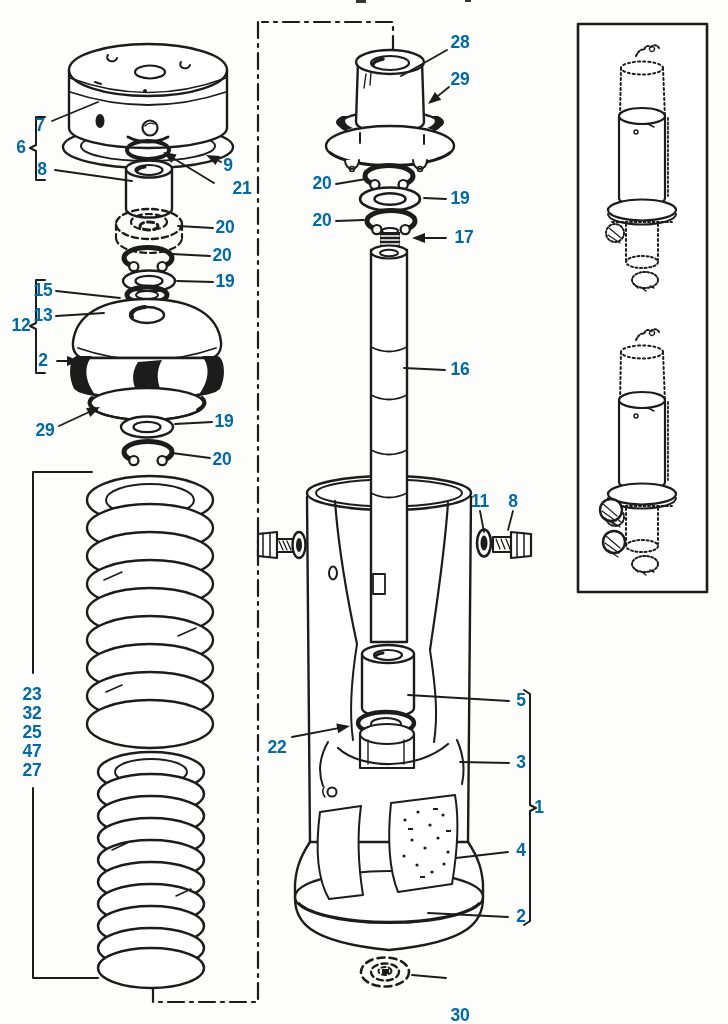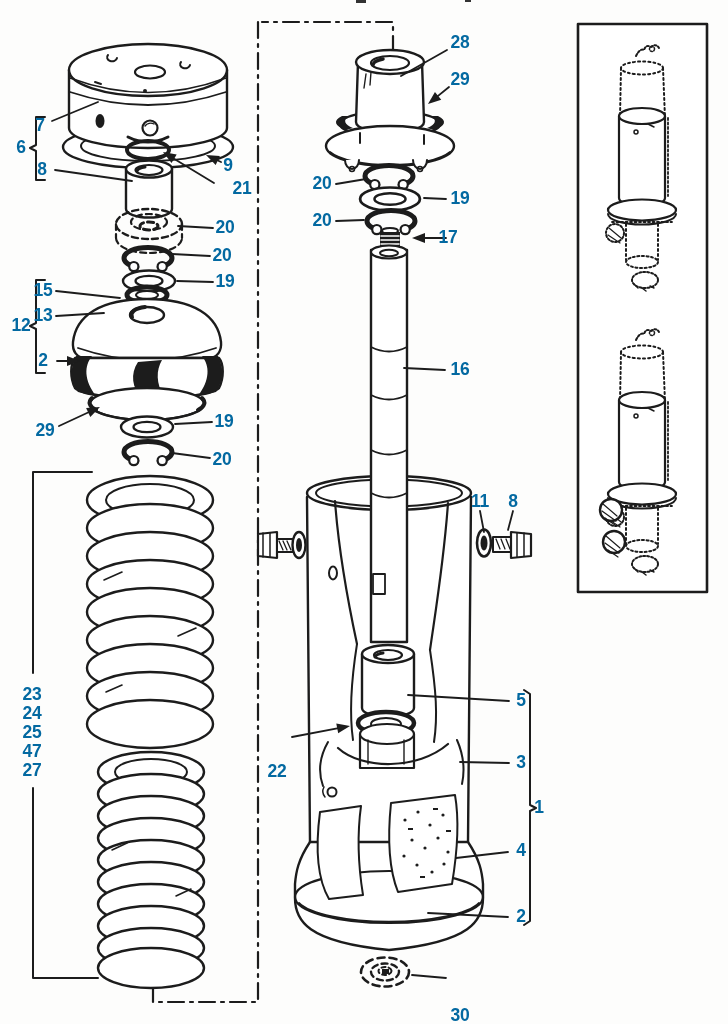--- a/index.html
+++ b/index.html
@@ -347,34 +347,34 @@
       <div class="callout" style="left: 222px; top: 256px;">20</div>
       <div class="callout" style="left: 225px; top: 282px;">19</div>
       <div class="callout" style="left: 43px; top: 291px;">15</div>
       <div class="callout" style="left: 43px; top: 316px;">13</div>
       <div class="callout" style="left: 21px; top: 326px;">12</div>
       <div class="callout" style="left: 43px; top: 361px;">2</div>
       <div class="callout" style="left: 45px; top: 431px;">29</div>
       <div class="callout" style="left: 224px; top: 422px;">19</div>
       <div class="callout" style="left: 222px; top: 460px;">20</div>
       <div class="callout" style="left: 32px; top: 695px;">23</div>
-      <div class="callout" style="left: 32px; top: 714px;">24</div>
+      <div class="callout" style="left: 32px; top: 714px;">32</div>
       <div class="callout" style="left: 32px; top: 733px;">25</div>
       <div class="callout" style="left: 32px; top: 752px;">47</div>
       <div class="callout" style="left: 32px; top: 771px;">27</div>
       <div class="callout" style="left: 460px; top: 43px;">28</div>
       <div class="callout" style="left: 460px; top: 80px;">29</div>
       <div class="callout" style="left: 322px; top: 184px;">20</div>
       <div class="callout" style="left: 460px; top: 199px;">19</div>
       <div class="callout" style="left: 322px; top: 221px;">20</div>
-      <div class="callout" style="left: 448px; top: 238px;">17</div>
+      <div class="callout" style="left: 464px; top: 238px;">17</div>
       <div class="callout" style="left: 460px; top: 370px;">16</div>
       <div class="callout" style="left: 480px; top: 502px;">11</div>
       <div class="callout" style="left: 513px; top: 502px;">8</div>
-      <div class="callout" style="left: 277px; top: 772px;">22</div>
+      <div class="callout" style="left: 277px; top: 748px;">22</div>
       <div class="callout" style="left: 521px; top: 701px;">5</div>
       <div class="callout" style="left: 521px; top: 763px;">3</div>
       <div class="callout" style="left: 539px; top: 808px;">1</div>
       <div class="callout" style="left: 521px; top: 851px;">4</div>
       <div class="callout" style="left: 521px; top: 917px;">2</div>
       <div class="callout" style="left: 460px; top: 1016px;">30</div>
     </div>
 
 </div>
 

